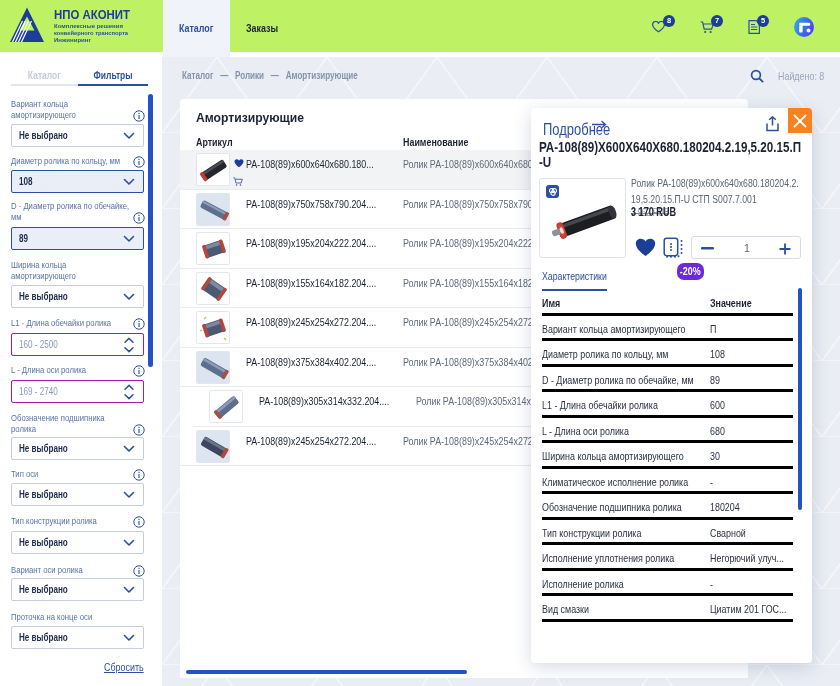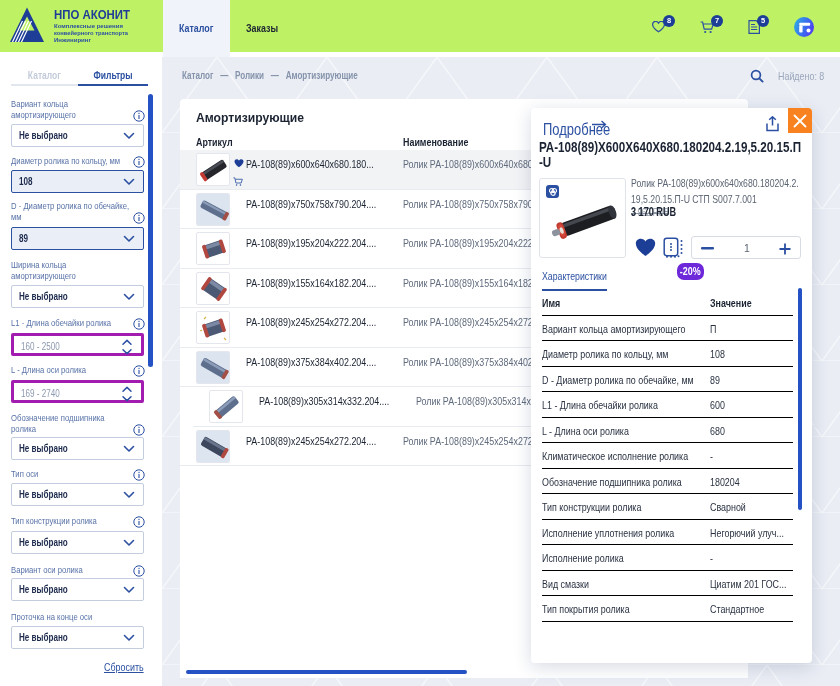--- a/index.html
+++ b/index.html
@@ -20,21 +20,21 @@
 #tab-cat { position:absolute; left:11px; top:69px; width:67px; text-align:center; color:#c3cbda; font-size:10.5px; font-weight:bold; }
 #tab-fil { position:absolute; left:78px; top:69px; width:70px; text-align:center; color:#2b50a1; font-size:10.5px; font-weight:bold; }
 #tabline-l { position:absolute; left:11px; top:84px; width:67px; height:2px; background:#e2e6ee; }
 #tabline-r { position:absolute; left:78px; top:84px; width:70px; height:2px; background:#2b50a1; }
 
 .flabel { position:absolute; left:11px; color:#5872a7; font-size:9.5px; line-height:10.5px; white-space:nowrap; }
 .info { position:absolute; }
 .sel { position:absolute; left:11px; width:133px; height:23px; border:1px solid #c3cdde; border-radius:2px; background:#fff; color:#1d2a4d; font-size:10px; font-weight:bold; line-height:21px; padding-left:7px; }
 .sel.on { border:1.5px solid #2b50a1; background:#e9eef7; }
 .chev { position:absolute; right:8px; top:7px; }
-.rng { position:absolute; left:11px; width:133px; height:23px; border:3px solid #a21caf; border-radius:2px; background:#fff; color:#8d99b0; font-size:10px; line-height:21px; padding-left:7px; }
+.rng { position:absolute; left:11px; width:133px; height:23px; border:1px solid #a21caf; border-radius:2px; background:#fff; color:#8d99b0; font-size:10px; line-height:21px; padding-left:7px; }
 #sbscroll { position:absolute; left:148px; top:94px; width:5px; height:273px; background:#2452c5; border-radius:3px; }
 #reset { position:absolute; left:104px; top:661px; color:#2b50a1; font-size:11px; text-decoration:underline; }
 
 #crumbs { position:absolute; left:182px; top:70px; font-size:10px; font-weight:bold; color:#8493aa; }
 #found { position:absolute; left:778px; top:70px; font-size:11px; color:#9aa6ba; }
 
 #list { position:absolute; left:180px; top:99px; width:568px; height:579px; background:#fff; border-radius:4px 4px 0 0; }
 #list h1 { position:absolute; left:16px; top:11px; font-size:13.5px; color:#1b2332; }
 .th { position:absolute; top:37px; font-size:11px; font-weight:bold; color:#1b2332; }
 .row { position:absolute; left:0; width:632px; height:39.5px; border-bottom:1px solid #e8ebf0; }
@@ -51,21 +51,21 @@
 #pbadge { position:absolute; left:6px; top:6px; width:13px; height:13px; background:#2b50a1; border-radius:3px; }
 #desc { position:absolute; left:100px; top:68px; font-size:11px; line-height:15.5px; color:#5b6472; transform:scaleX(0.79); transform-origin:0 0; white-space:nowrap; }
 #oldp { position:absolute; left:100px; top:99px; font-size:10px; color:#8b94a3; text-decoration:line-through; }
 #newp { position:absolute; left:100px; top:97px; font-size:11px; font-weight:bold; color:#1b2332; }
 #disc { position:absolute; left:146px; top:111px; width:27px; height:17px; background:#6d28d9; border-radius:7px; color:#fff; font-size:10.5px; font-weight:bold; text-align:center; line-height:17px;margin-top:44px; }
 #qty { position:absolute; left:160px; top:128px; width:110px; height:23px; border:1px solid #d7dbe3; border-radius:3px; }
 #qty .q1 { position:absolute; left:52px; top:4.5px; font-size:10.5px; color:#5c6572; }
 #chartab { position:absolute; left:11px; top:162px; color:#2b50a1; font-size:11.5px; }
 #charline { position:absolute; left:11px; top:181px; width:65px; height:2px; background:#2b50a1; }
 #ctable { position:absolute; left:11px; top:182px; width:251px; }
-.crow { position:relative; height:25.5px; border-bottom:1px solid #000000; }
+.crow { position:relative; height:25.5px; border-bottom:3px solid #000000; }
 .crow .k { position:absolute; left:0; top:7px; font-size:11px; color:#2a3242; }
 .crow .v { position:absolute; left:168px; top:7px; font-size:11px; color:#2a3242; }
 .crow.hd .k, .crow.hd .v { font-weight:bold; color:#1b2332; }
 #vscroll { position:absolute; left:267px; top:180px; width:4px; height:222px; background:#2452c5; border-radius:2px; }
 </style>
 </head>
 <body>
 
 <div id="mainbg"></div>
 <svg class="abs" style="left:162px;top:57px;" width="678" height="629">
@@ -431,20 +431,24 @@
       </div>
 <div class="crow">
         <span class="k"><span class="t">L1 - Длина обечайки ролика</span></span>
         <span class="v"><span class="t">600</span></span>
       </div>
 <div class="crow">
         <span class="k"><span class="t">L - Длина оси ролика</span></span>
         <span class="v"><span class="t">680</span></span>
       </div>
 <div class="crow">
+        <span class="k"><span class="t">Ширина кольца амортизирующего</span></span>
+        <span class="v"><span class="t">30</span></span>
+      </div>
+<div class="crow">
         <span class="k"><span class="t">Климатическое исполнение ролика</span></span>
         <span class="v"><span class="t">-</span></span>
       </div>
 <div class="crow">
         <span class="k"><span class="t">Обозначение подшипника ролика</span></span>
         <span class="v"><span class="t">180204</span></span>
       </div>
 <div class="crow">
         <span class="k"><span class="t">Тип конструкции ролика</span></span>
         <span class="v"><span class="t">Сварной</span></span>
@@ -453,20 +457,16 @@
         <span class="k"><span class="t">Исполнение уплотнения ролика</span></span>
         <span class="v"><span class="t">Негорючий улуч...</span></span>
       </div>
 <div class="crow">
         <span class="k"><span class="t">Исполнение ролика</span></span>
         <span class="v"><span class="t">-</span></span>
       </div>
 <div class="crow">
         <span class="k"><span class="t">Вид смазки</span></span>
         <span class="v"><span class="t">Циатим 201 ГОС...</span></span>
-      </div>
-<div class="crow">
-        <span class="k"><span class="t">Тип покрытия ролика</span></span>
-        <span class="v"><span class="t">Стандартное</span></span>
       </div>
   </div>
   <div id="vscroll"></div>
 </div>
 
 </body></html>

